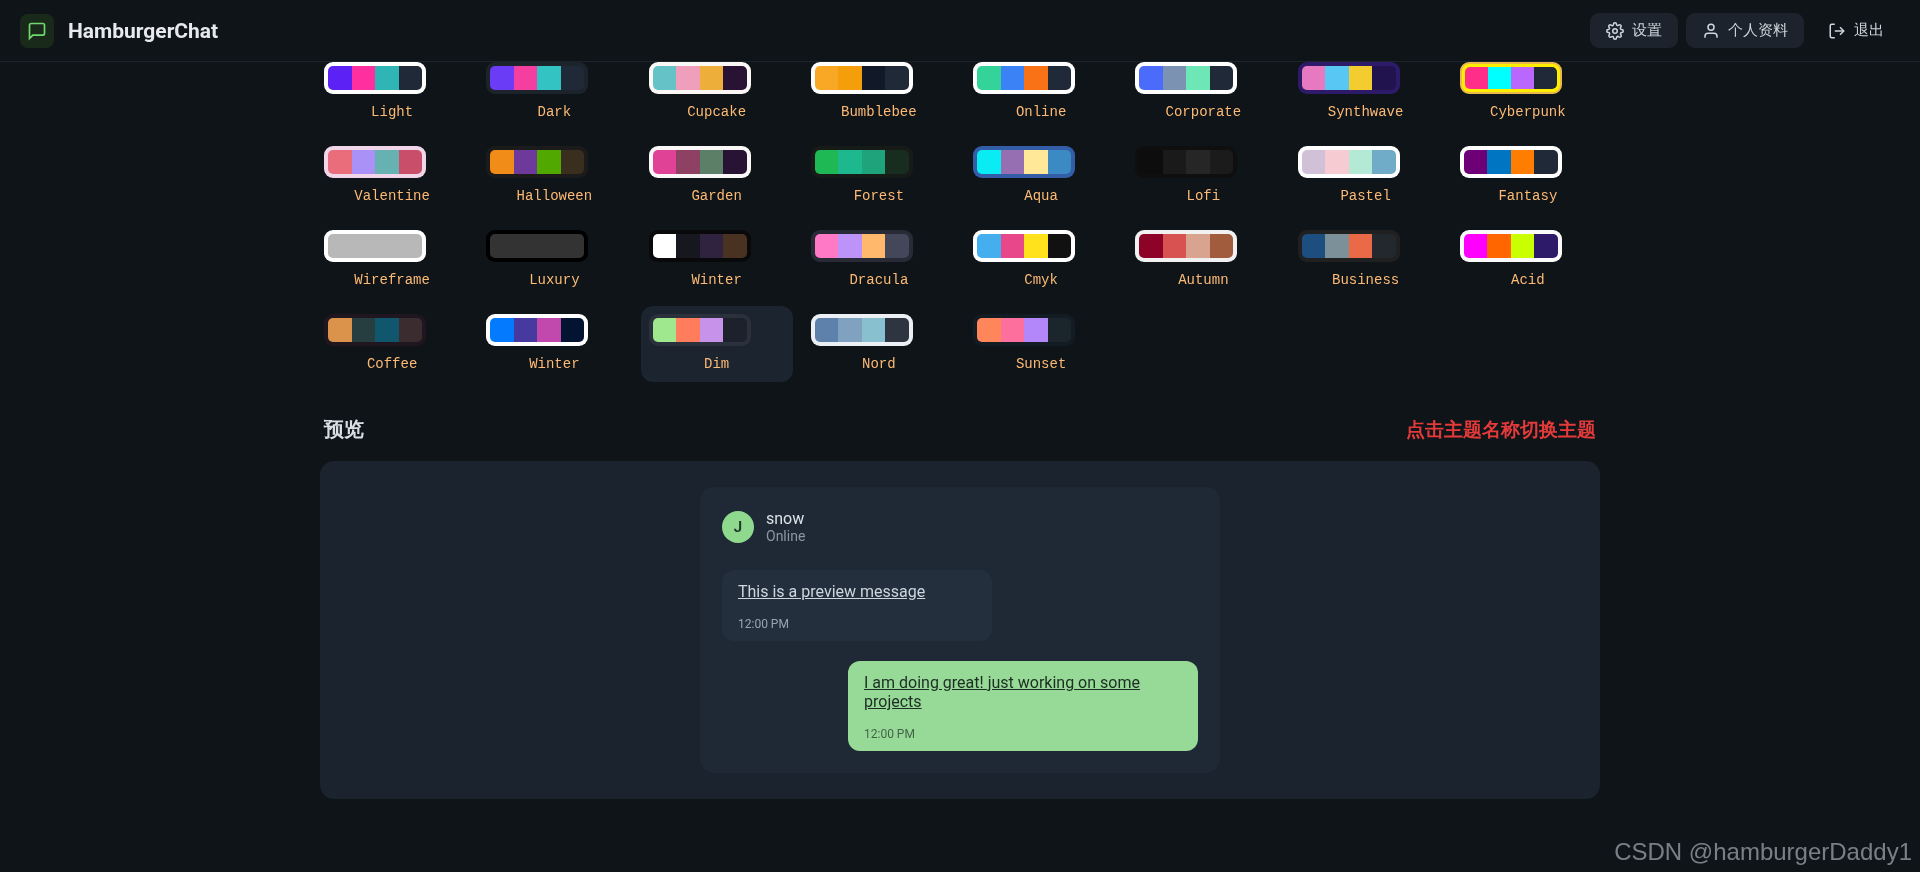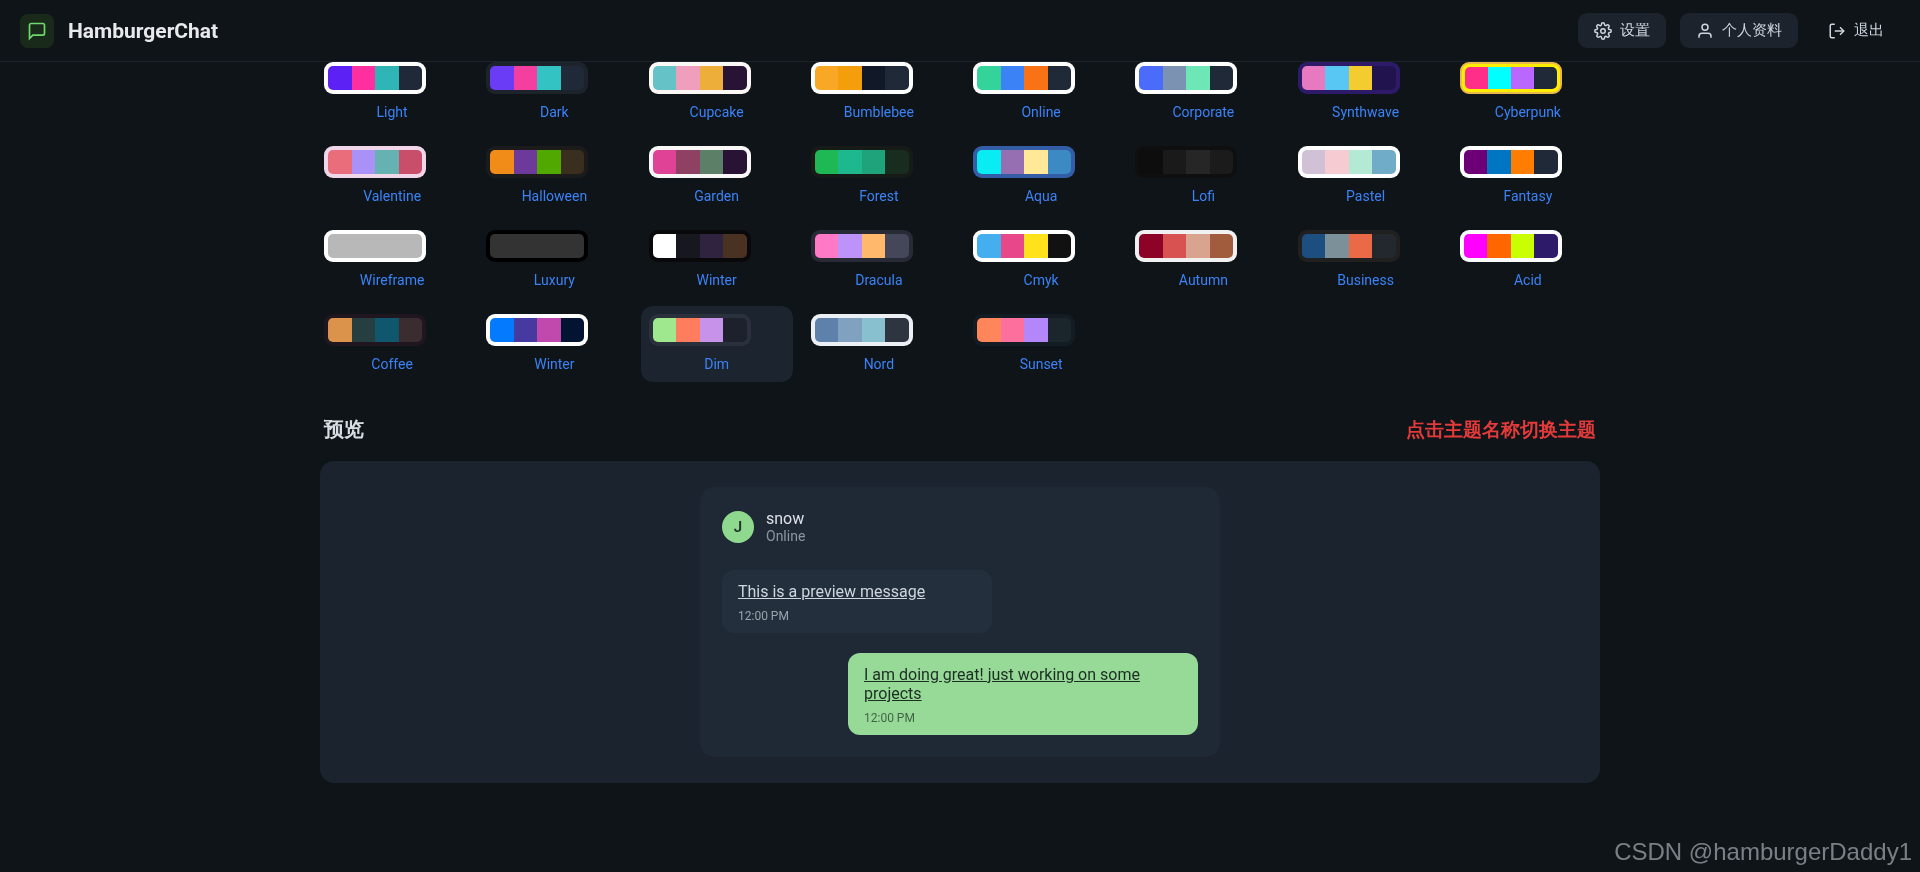--- a/index.html
+++ b/index.html
@@ -22,21 +22,21 @@
 }
 .brand { display:flex; align-items:center; gap:14px; }
 .logo {
   width:34px; height:34px;
   background:#1a2a1a;
   border-radius:8px;
   display:flex; align-items:center; justify-content:center;
   color:#6fd96f;
 }
 .brand-title { font-size:21px; font-weight:700; color:#e8e9ec; }
-.top-actions { display:flex; align-items:center; gap:14px; }
+.top-actions { display:flex; align-items:center; gap:8px; }
 .top-btn {
   display:flex; align-items:center; gap:8px;
   background:#1c232c;
   padding:8px 16px;
   border-radius:9px;
   color:#cfd6de; font-size:15px;
   cursor:pointer;
 }
 .top-btn.plain { background:transparent; }
 .top-btn svg { width:18px; height:18px; }
@@ -61,21 +61,21 @@
   width:102px; height:32px;
   border-radius:9px;
   padding:4px;
   display:flex;
   gap:0;
 }
 .palette.bordered { border:2px solid #e9b949; padding:3px; }
 .swatch { flex:1; height:100%; }
 .swatch:first-child { border-top-left-radius:5px; border-bottom-left-radius:5px; }
 .swatch:last-child { border-top-right-radius:5px; border-bottom-right-radius:5px; }
-.theme-name { font-size:14px; color:#3b82f6; margin-top:10px; }
+.theme-name { font-size:14px; color:#fdba74; margin-top:10px;font-family:Liberation Mono, monospace; }
 .theme-item.active .activewrap {
   background:#1b242f;
   border-radius:12px;
   padding:8px 8px 10px;
   margin:-8px -8px -10px;
 }
 
 .section-row {
   display:flex; justify-content:space-between; align-items:center;
   padding:14px 4px 18px;
@@ -116,21 +116,21 @@
 }
 .msg-right {
   background:#97d997;
   color:#1c2f23;
   border-radius:12px;
   padding:12px 16px 10px;
   max-width:350px;
   margin-left:auto;
 }
 .msg-text { font-size:16px;text-decoration:underline; }
-.msg-time { font-size:12px; opacity:.7; margin-top:8px; }
+.msg-time { font-size:12px; opacity:.7; margin-top:16px; }
 
 .watermark {
   position:fixed;
   right:8px; bottom:6px;
   font-size:24px; color:rgba(210,215,222,.55);
   font-family:Arial,sans-serif;
 }
 </style>
 </head>
 <body>

